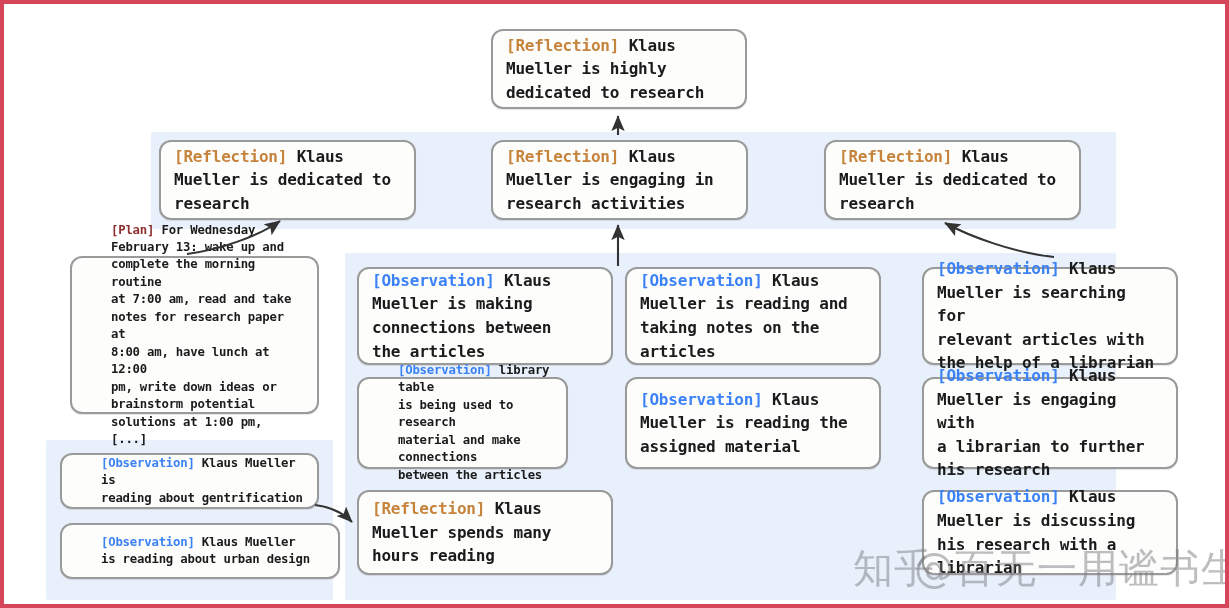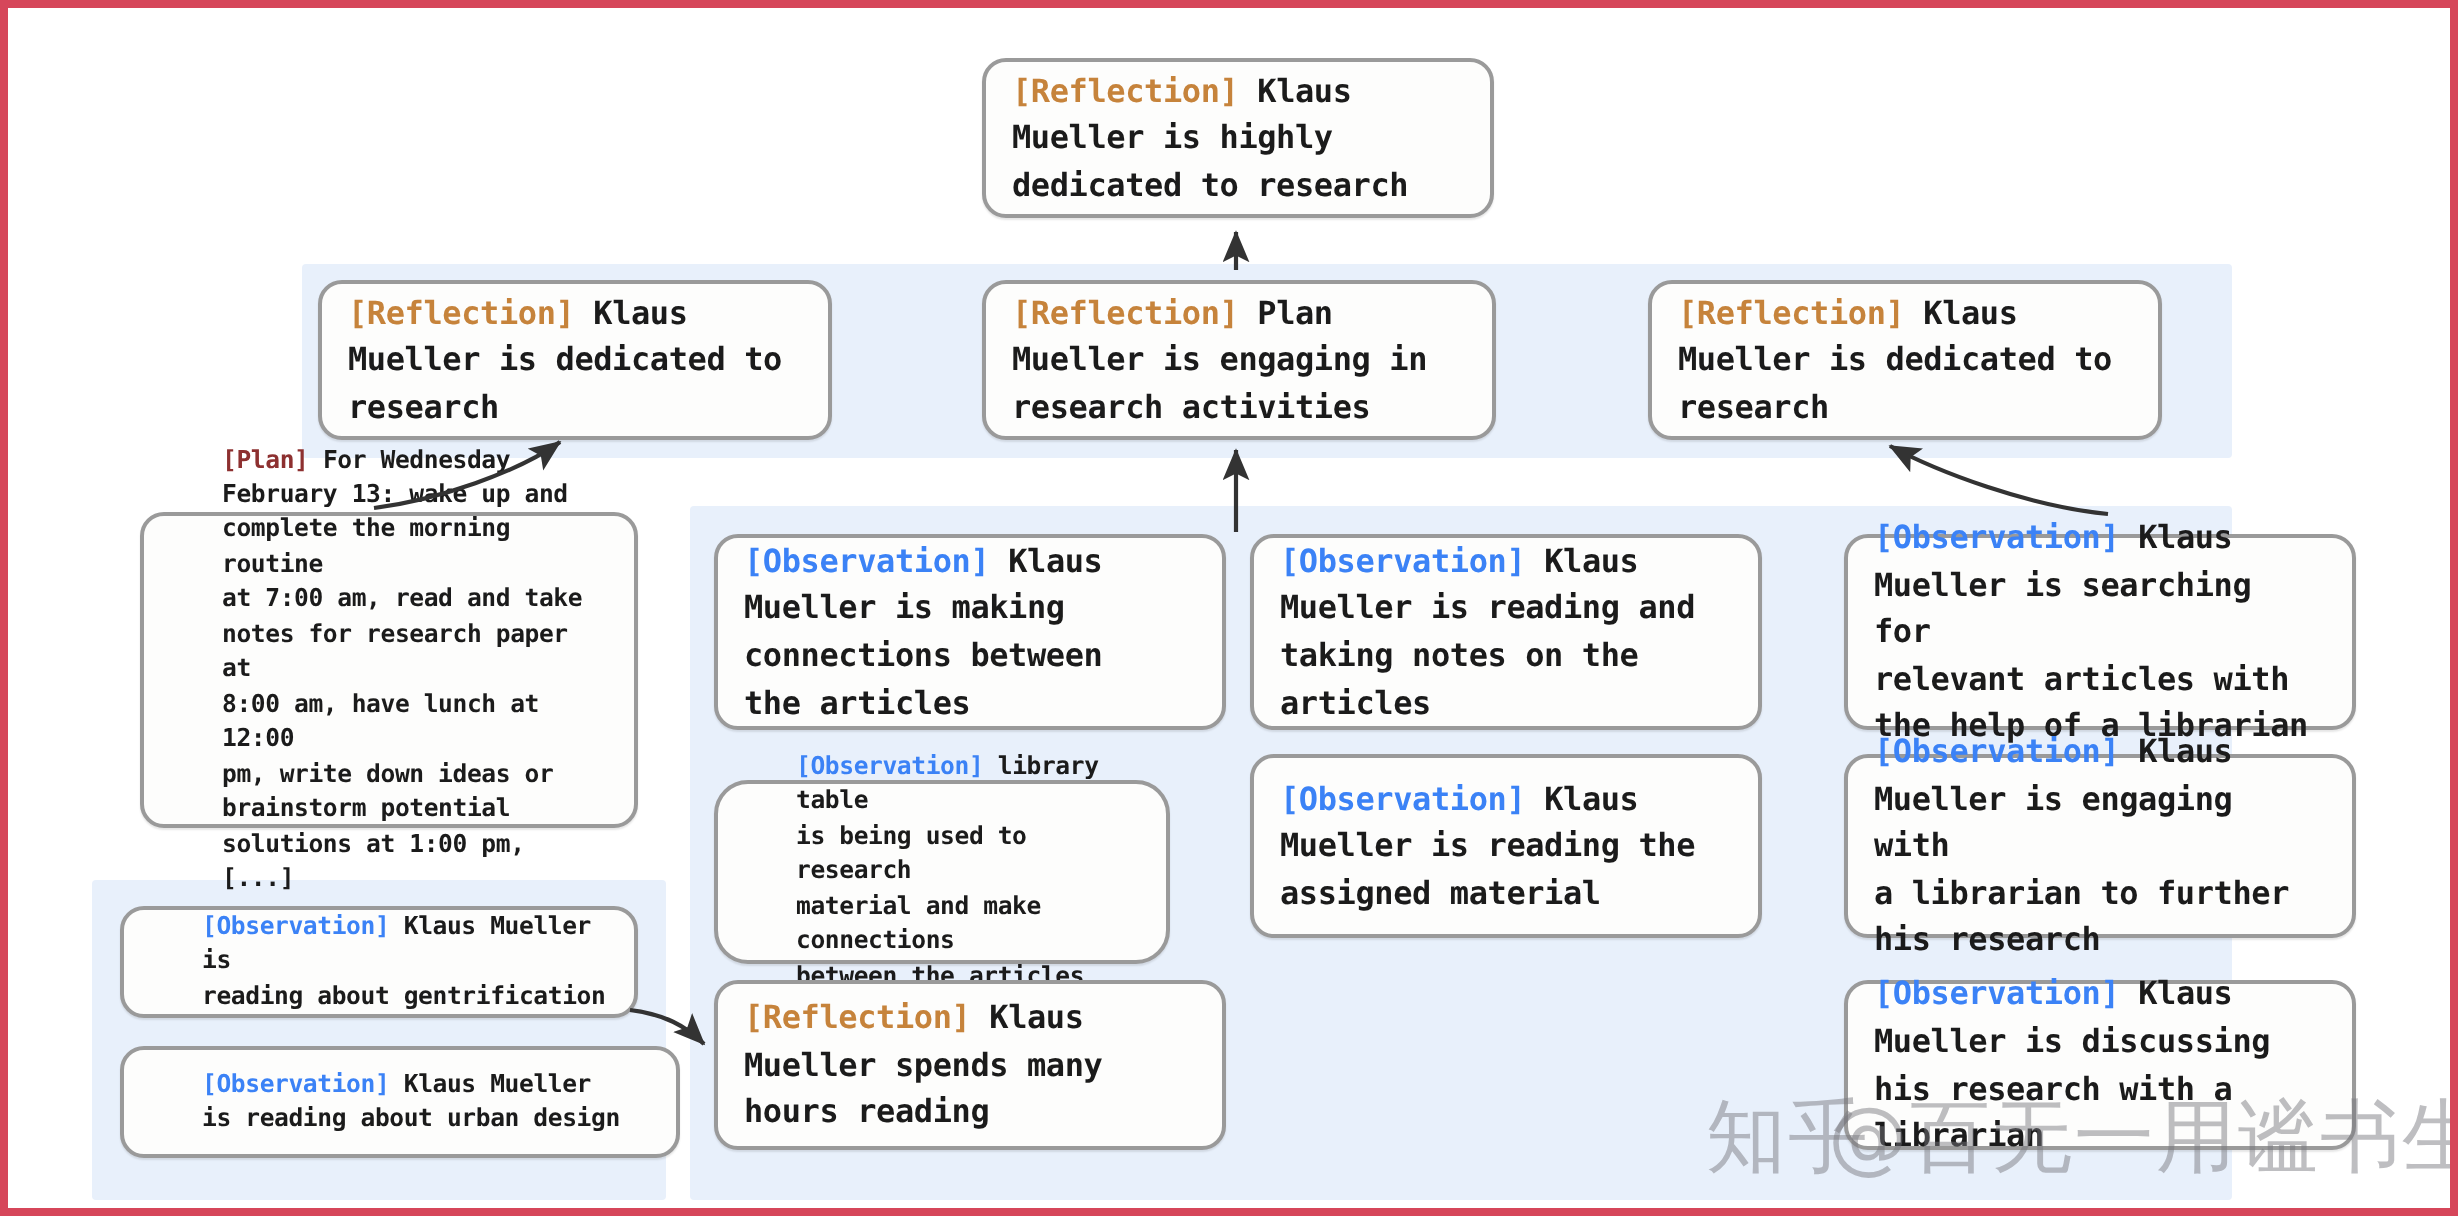--- a/index.html
+++ b/index.html
@@ -86,21 +86,21 @@
 Mueller is highly
 dedicated to research</span></span>
   </div>
 
   <div class="node" style="left:155px; top:136px; width:257px; height:80px;">
     <span class="txt"><span class="tag-reflection">[Reflection]</span><span> Klaus
 Mueller is dedicated to
 research</span></span>
   </div>
   <div class="node" style="left:487px; top:136px; width:257px; height:80px;">
-    <span class="txt"><span class="tag-reflection">[Reflection]</span><span> Plan
+    <span class="txt"><span class="tag-reflection">[Reflection]</span><span> Klaus
 Mueller is engaging in
 research activities</span></span>
   </div>
   <div class="node" style="left:820px; top:136px; width:257px; height:80px;">
     <span class="txt"><span class="tag-reflection">[Reflection]</span><span> Klaus
 Mueller is dedicated to
 research</span></span>
   </div>
 
   <div class="node small" style="left:66px; top:252px; width:249px; height:158px;">
@@ -123,21 +123,21 @@
     <span class="txt"><span class="tag-observation">[Observation]</span><span> Klaus Mueller
 is reading about urban design</span></span>
   </div>
 
   <div class="node" style="left:353px; top:263px; width:256px; height:98px;">
     <span class="txt"><span class="tag-observation">[Observation]</span><span> Klaus
 Mueller is making
 connections between
 the articles</span></span>
   </div>
-  <div class="node small" style="left:353px; top:386px; width:228px; height:92px;border-radius:17px;">
+  <div class="node small" style="left:353px; top:373px; width:211px; height:92px;">
     <span class="txt"><span class="tag-observation">[Observation]</span><span> library table
 is being used to research
 material and make connections
 between the articles</span></span>
   </div>
   <div class="node" style="left:353px; top:486px; width:256px; height:85px;">
     <span class="txt"><span class="tag-reflection">[Reflection]</span><span> Klaus
 Mueller spends many
 hours reading</span></span>
   </div>

